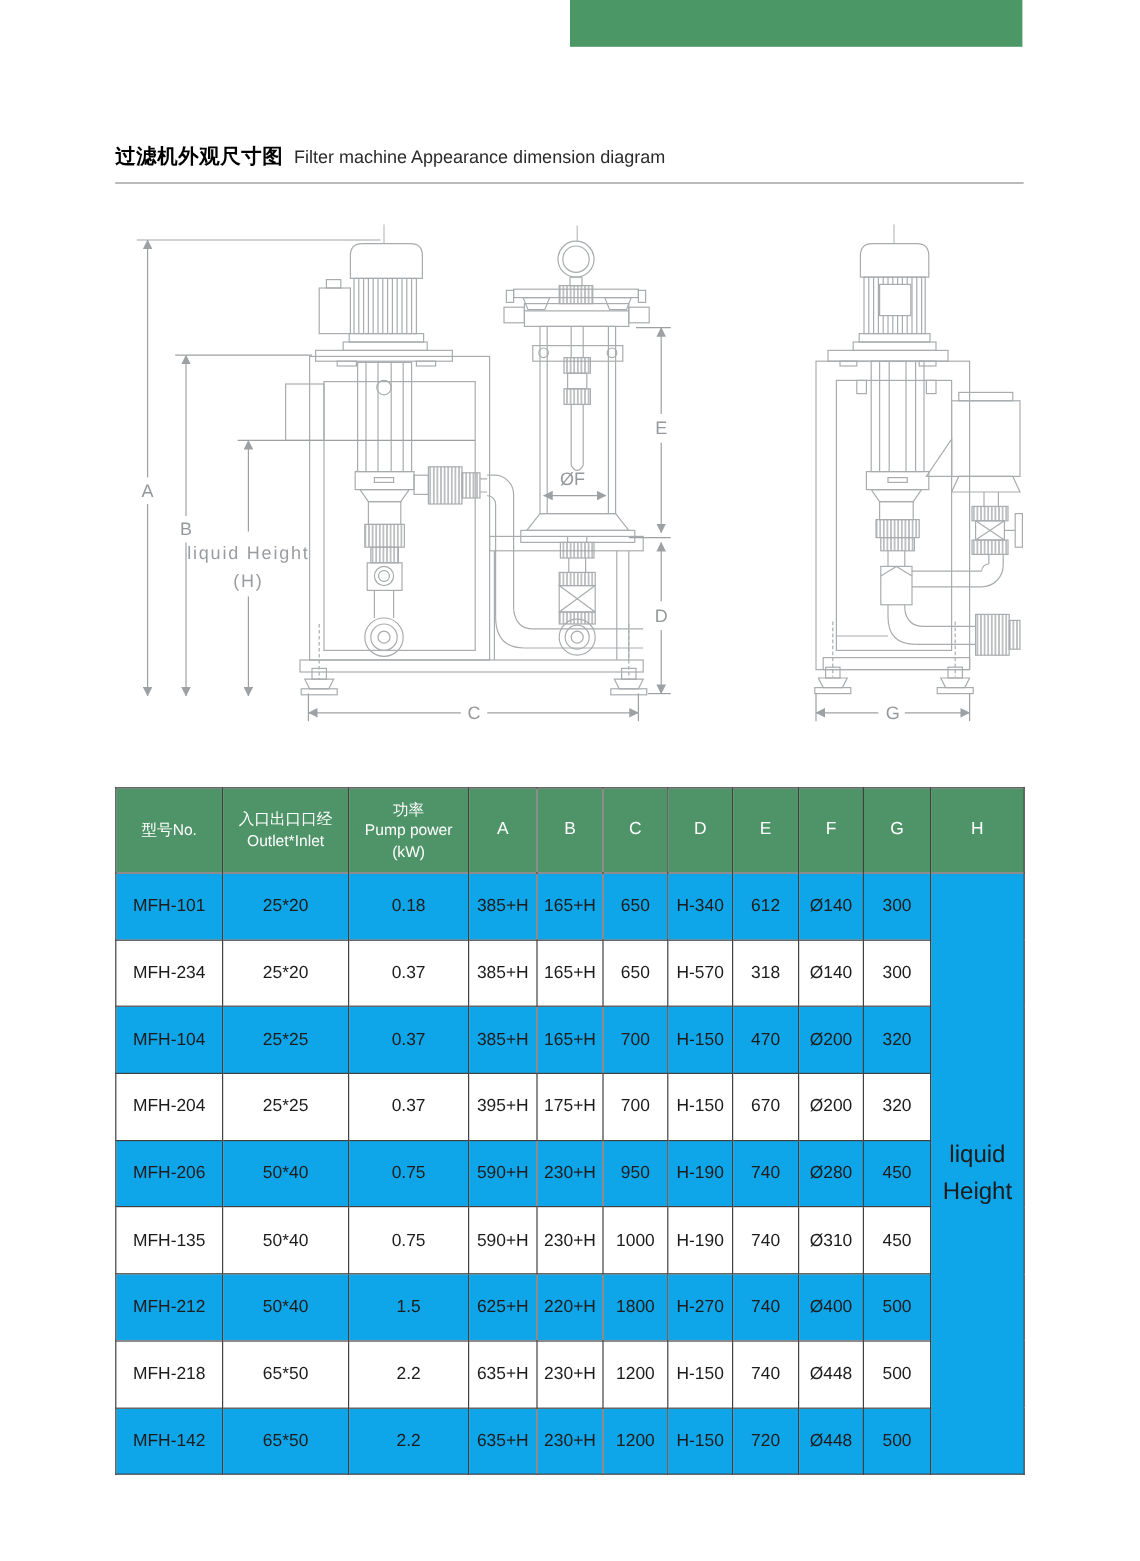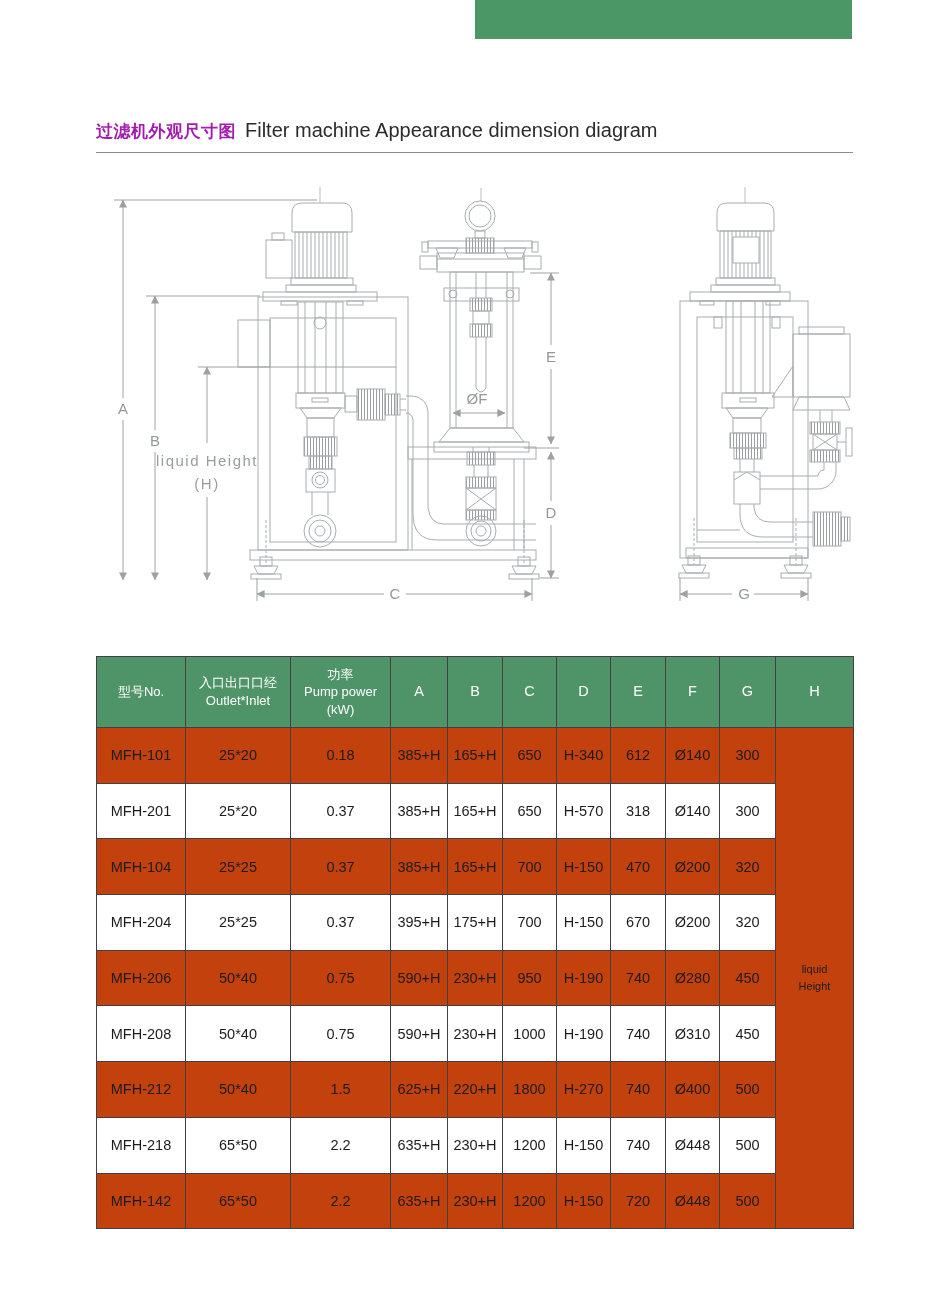--- a/index.html
+++ b/index.html
@@ -2,22 +2,22 @@
 <html><head>
 <meta charset="utf-8">
 <style>
   html,body{margin:0;padding:0;}
   body{
     width:950px;height:1301px;position:relative;background:#ffffff;
     font-family:"Liberation Sans",sans-serif;overflow:hidden;
   }
   .banner{position:absolute;left:475px;top:0;width:377px;height:39px;background:#4c9766;}
   .title-row{position:absolute;left:96px;top:119px;white-space:nowrap;}
-  .title-zh{font-size:17px;font-weight:bold;color:#a21caf;letter-spacing:.5px;}
-  .title-en{font-size:20px;color:#2b2b2b;margin-left:9px;}
+  .title-zh{font-size:17px;font-weight:bold;color:#000000;letter-spacing:.5px;}
+  .title-en{font-size:15px;color:#2b2b2b;margin-left:9px;}
   .title-rule{position:absolute;left:96px;top:152px;width:757px;height:1px;background:#8d8d8d;}
   svg.drawing{position:absolute;left:0;top:0;}
   svg text{font-family:"Liberation Sans",sans-serif;}
   .dim-label{font-size:15px;fill:#95989b;text-anchor:middle;}
   .dim-label-wide{font-size:15px;fill:#9a9da0;text-anchor:middle;letter-spacing:1.5px;}
 
   table.spec{
     position:absolute;left:96px;top:656px;width:757px;
     border-collapse:collapse;table-layout:fixed;
   }
@@ -26,22 +26,22 @@
     padding:0;overflow:hidden;
   }
   table.spec thead th{
     background:#4f9468;color:#ffffff;font-weight:normal;
     font-size:13px;line-height:1.35;height:70px;
   }
   table.spec thead th.dimcol{font-size:14.5px;}
   table.spec tbody td{
     height:54.7px;font-size:14.5px;color:#1c1c1c;background:#ffffff;
   }
-  table.spec tbody tr.odd td{background:#c2410c;}
-  table.spec tbody td.h-cell{background:#ffffff;font-size:11px;line-height:1.55;color:#1c1c1c;}
+  table.spec tbody tr.odd td{background:#0ea5e9;}
+  table.spec tbody td.h-cell{background:#ffffff;font-size:20px;line-height:1.55;color:#1c1c1c;}
 </style>
 </head>
 <body>
 
 <div class="banner"></div>
 
 <div class="title-row">
   <span class="title-zh">过滤机外观尺寸图</span><span class="title-en">Filter machine Appearance dimension diagram</span>
 </div>
 <div class="title-rule"></div>
@@ -319,21 +319,21 @@
         <td>H-340</td>
         <td>612</td>
         <td>Ø140</td>
         <td>300</td>
         <td rowspan="9" class="h-cell">
           <div>liquid</div>
           <div>Height</div>
         </td>
       </tr>
       <tr class="even">
-        <td>MFH-201</td>
+        <td>MFH-234</td>
         <td>25*20</td>
         <td>0.37</td>
         <td>385+H</td>
         <td>165+H</td>
         <td>650</td>
         <td>H-570</td>
         <td>318</td>
         <td>Ø140</td>
         <td>300</td>
       </tr>
@@ -367,21 +367,21 @@
         <td>0.75</td>
         <td>590+H</td>
         <td>230+H</td>
         <td>950</td>
         <td>H-190</td>
         <td>740</td>
         <td>Ø280</td>
         <td>450</td>
       </tr>
       <tr class="even">
-        <td>MFH-208</td>
+        <td>MFH-135</td>
         <td>50*40</td>
         <td>0.75</td>
         <td>590+H</td>
         <td>230+H</td>
         <td>1000</td>
         <td>H-190</td>
         <td>740</td>
         <td>Ø310</td>
         <td>450</td>
       </tr>

